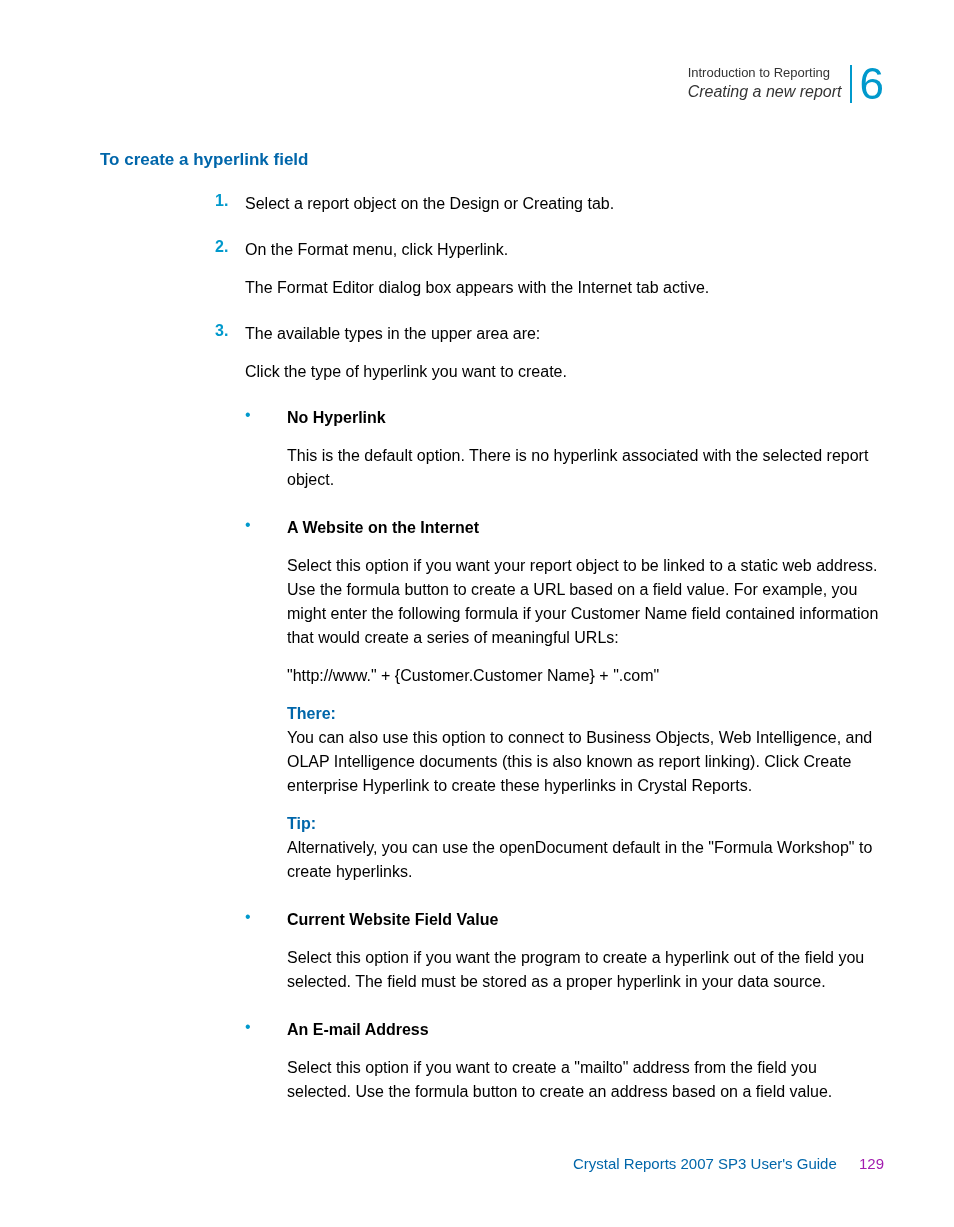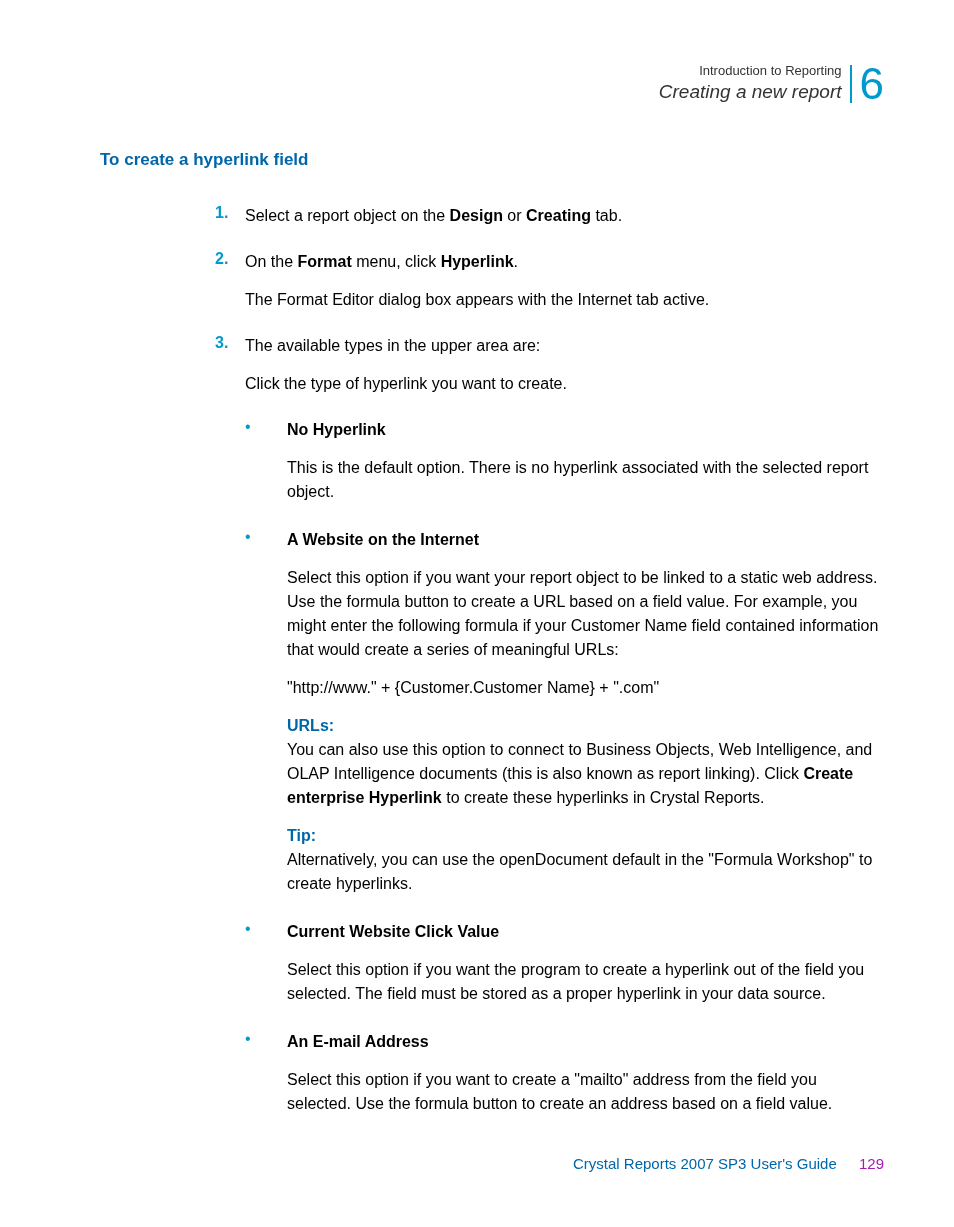--- a/index.html
+++ b/index.html
@@ -14,30 +14,30 @@
   .header {
     position: absolute;
     top: 62px;
     right: 70px;
     text-align: right;
     display: flex;
     align-items: center;
     gap: 8px;
   }
   .header-text {
-    text-align: right;
+    text-align: left;
     line-height: 1.3;
     margin-left: 24px;
   }
   .header-chapter {
     font-size: 13px;
     color: #333;
   }
   .header-section {
-    font-size: 19px;
+    font-size: 16px;
     font-style: italic;
     color: #333;
   }
   .header-divider {
     width: 2px;
     height: 38px;
     background: #0099cc;
   }
   .chapter-number {
     font-size: 44px;
@@ -49,21 +49,21 @@
   .content {
     position: absolute;
     top: 150px;
     left: 100px;
     right: 70px;
   }
   .section-title {
     color: #0066aa;
     font-size: 17px;
     font-weight: bold;
-    margin-bottom: 34px;
+    margin-bottom: 22px;
   }
   .ol-item {
     display: flex;
     margin-bottom: 8px;
     margin-left: 115px;
   }
   .ol-marker {
     color: #0099cc;
     font-weight: bold;
     font-size: 16px;
@@ -97,21 +97,21 @@
     font-weight: bold;
     margin-bottom: 14px;
   }
   .ul-body p {
     margin-bottom: 14px;
   }
   .note-label, .tip-label {
     color: #0066aa;
     font-weight: bold;
   }
-  .bold { font-weight: bold; }
+  .bold { font-weight: normal; }
   .footer {
     position: absolute;
     bottom: 55px;
     right: 70px;
     font-size: 15px;
     color: #0066aa;
   }
   .page-num {
     color: #a21caf;
     margin-left: 18px;
@@ -168,34 +168,34 @@
     </div>
   </div>
 
   <div class="ul-item">
     <div class="ul-marker">•</div>
     <div class="ul-body">
       <div class="ul-body-title">A Website on the Internet</div>
       <p>Select this option if you want your report object to be linked to a static web address. Use the formula button to create a URL based on a field value. For example, you might enter the following formula if your Customer Name field contained information that would create a series of meaningful URLs:</p>
       <p>"http://www." + {Customer.Customer Name} + ".com"</p>
       <p>
-        <span class="note-label">URLs:</span><br>
+        <span class="note-label">There:</span><br>
         <span>You can also use this option to connect to Business Objects, Web Intelligence, and OLAP Intelligence documents (this is also known as report linking). Click </span><span class="bold">Create enterprise Hyperlink</span><span> to create these hyperlinks in Crystal Reports.</span>
       </p>
       <p>
         <span class="tip-label">Tip:</span><br>
         <span>Alternatively, you can use the openDocument default in the "Formula Workshop" to create hyperlinks.</span>
       </p>
     </div>
   </div>
 
   <div class="ul-item">
     <div class="ul-marker">•</div>
     <div class="ul-body">
-      <div class="ul-body-title">Current Website Click Value</div>
+      <div class="ul-body-title">Current Website Field Value</div>
       <p>Select this option if you want the program to create a hyperlink out of the field you selected. The field must be stored as a proper hyperlink in your data source.</p>
     </div>
   </div>
 
   <div class="ul-item">
     <div class="ul-marker">•</div>
     <div class="ul-body">
       <div class="ul-body-title">An E-mail Address</div>
       <p>Select this option if you want to create a "mailto" address from the field you selected. Use the formula button to create an address based on a field value.</p>
     </div>

